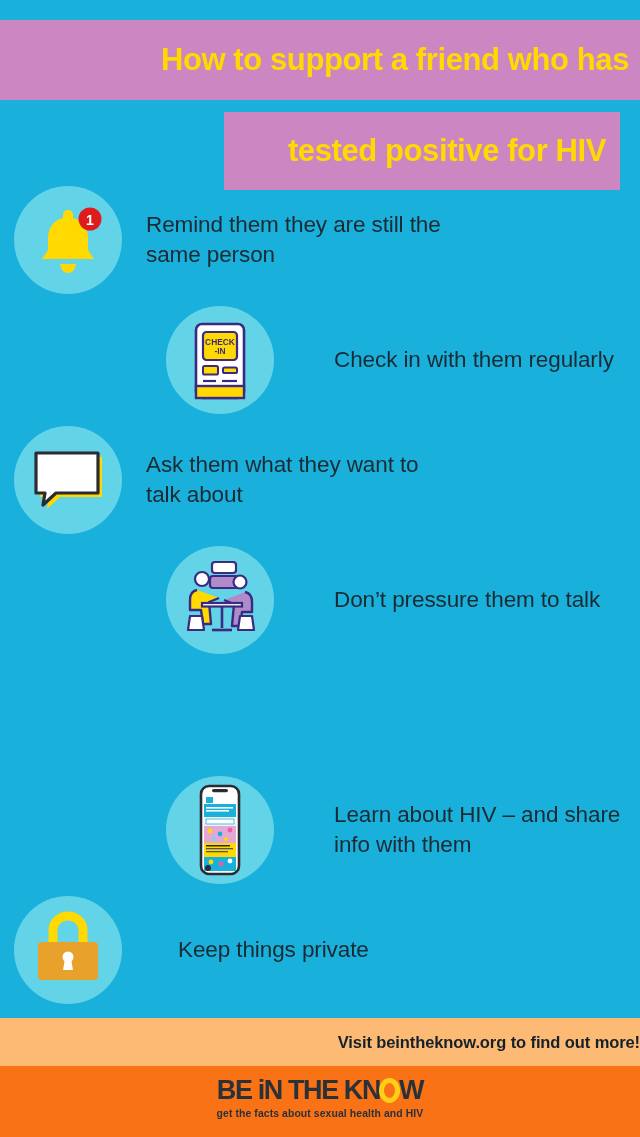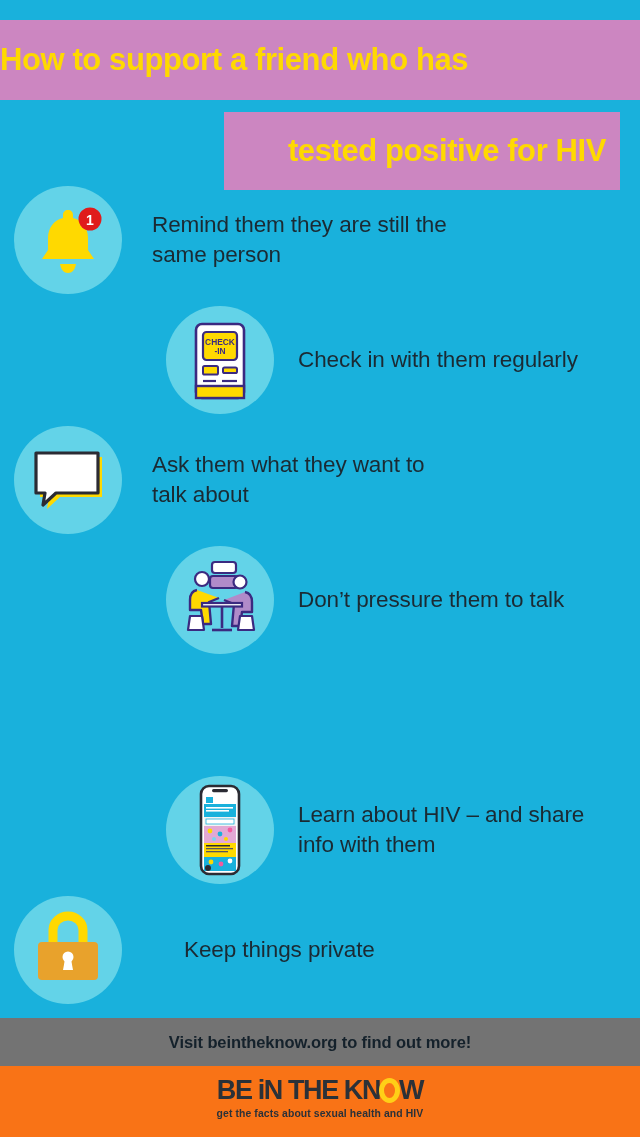--- a/index.html
+++ b/index.html
@@ -25,37 +25,37 @@
     display: flex;
     align-items: center;
     color: #ffd900;
     font-weight: 700;
     font-size: 31px;
     letter-spacing: -0.4px;
     font-family: "Liberation Sans", sans-serif;
   }
   #title-bar-1 {
     left: 0; top: 20px; width: 640px; height: 80px;
-    justify-content: flex-start;
+    justify-content: flex-end;
     padding-right: 11px;
   }
   #title-bar-2 {
     left: 224px; top: 112px; width: 396px; height: 78px;
     justify-content: flex-end;
     padding-right: 14px;
   }
 
   
   .row {
     position: absolute;
     display: flex;
     align-items: center;
   }
   .row.left  { left: 14px; }
-  .row.right { left: 166px; }
+  .row.right { left: 166px; gap: 36px; }
 
   .icon-wrap {
     width: 108px;
     height: 108px;
     flex: 0 0 108px;
     position: relative;
   }
   .icon-circle {
     position: absolute;
     left: 0; top: 0;
@@ -68,34 +68,34 @@
     left: 0; top: 0;
     width: 108px; height: 108px;
   }
 
   .row-text {
     color: #1b2a33;
     font-size: 22.5px;
     line-height: 1.33;
     font-weight: 400;
     letter-spacing: -0.1px;
-    padding-left: 30px;
+    padding-left: 24px;
     max-width: 330px;
   }
   .row.right .row-text { padding-left: 24px; max-width: 318px; }
 
   
   #footer-band {
     position: absolute;
     left: 0; top: 1018px;
     width: 640px; height: 48px;
-    background: #737373;
+    background: #fdba74;
     display: flex;
     align-items: center;
-    justify-content: center;
+    justify-content: flex-end;
   }
   #footer-band-text {
     color: #14212b;
     font-weight: 700;
     font-size: 16.5px;
     letter-spacing: -0.1px;
   }
   #footer-white {
     position: absolute;
     left: 0; top: 1066px;

